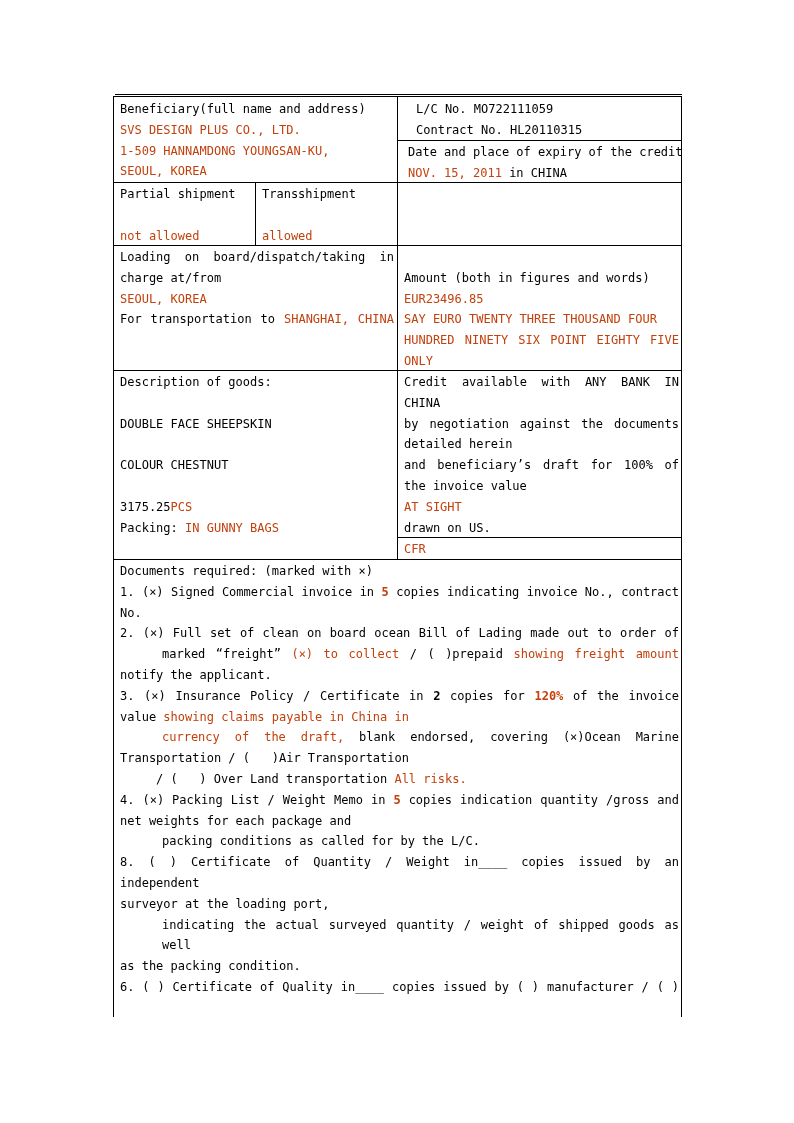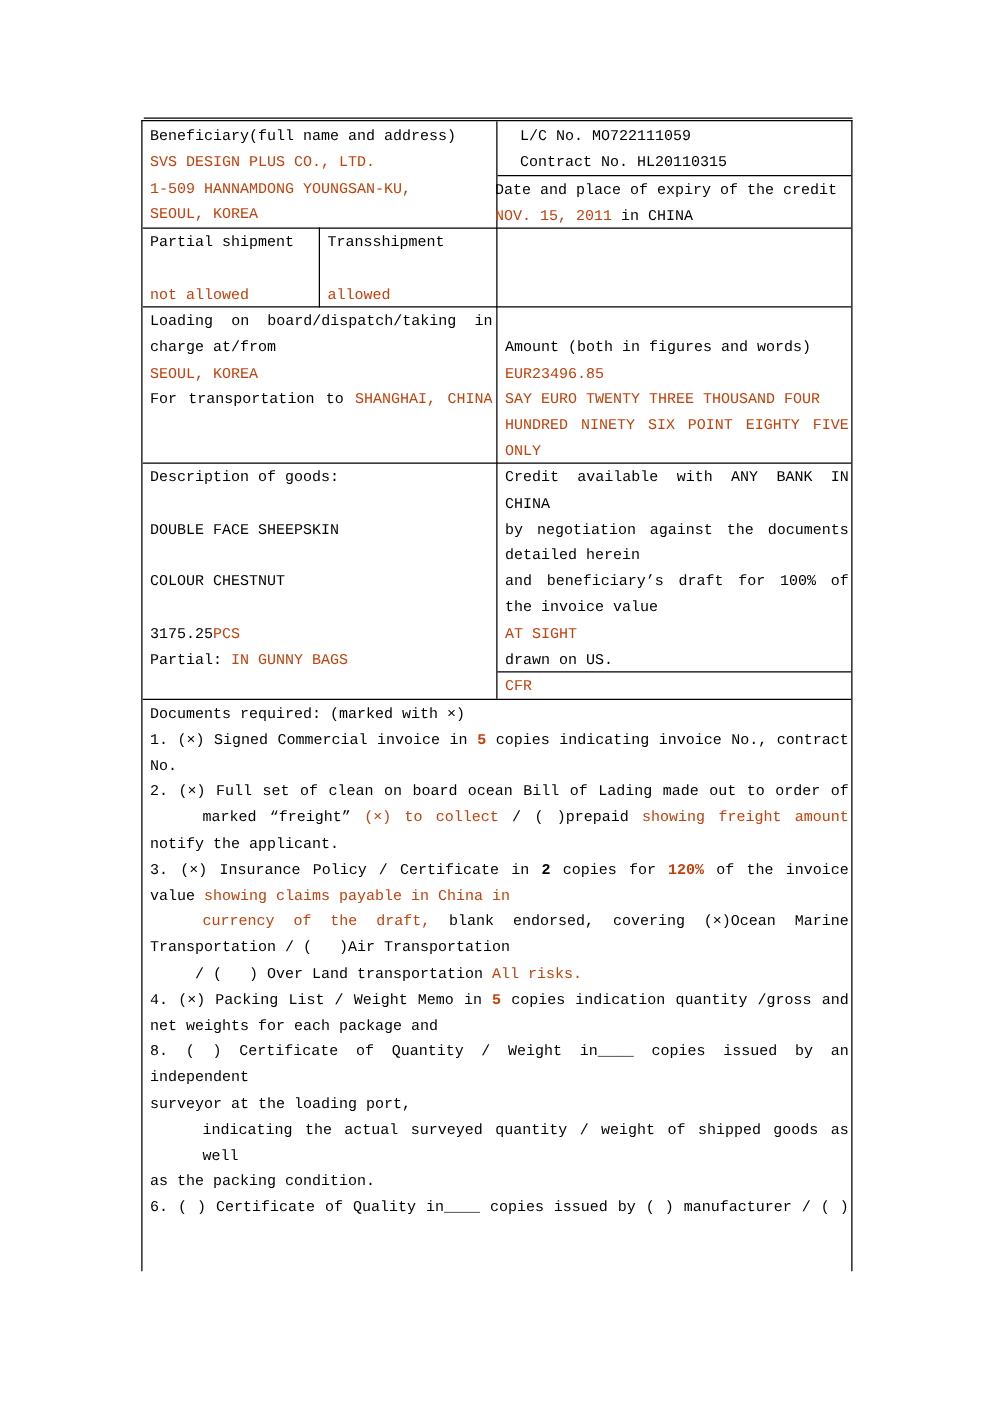--- a/index.html
+++ b/index.html
@@ -1,21 +1,21 @@
 <!DOCTYPE html>
 <html><head>
 <meta charset="utf-8">
 <style>
   html, body { margin: 0; padding: 0; background: #ffffff; }
   body { width: 794px; height: 1123px; position: relative; overflow: hidden;
          font-family: "DejaVu Sans Mono", "Liberation Mono", monospace; font-size: 12px; color: #000; }
   .topline { position: absolute; left: 115px; top: 94px; width: 567px; height: 0; border-top: 1px solid #000; }
   .sheet { position: absolute; left: 113px; top: 96px; width: 569px; height: 921px; overflow: hidden;
            border: 1px solid #000; border-bottom: none; box-sizing: border-box; }
-  .cell { position: absolute; box-sizing: border-box; padding: 2px 4px 0 6px; line-height: 20.8px; font-family: Liberation Mono, monospace; }
+  .cell { position: absolute; box-sizing: border-box; padding: 2px 4px 0 6px; line-height: 20.8px; }
   .ln { display: block; white-space: pre; overflow: hidden; }
   .just { text-align: justify; text-align-last: justify; white-space: normal; }
   .blue { color: #c2410c; }
   .bold { font-weight: bold; }
   .hl { position: absolute; height: 0; border-top: 1px solid #000; }
   .vl { position: absolute; width: 0; border-left: 1px solid #000; }
   .ind { padding-left: 42px; }
   .ind2 { padding-left: 36px; }
 </style>
 </head>
@@ -40,21 +40,21 @@
     <span class="ln blue">SVS DESIGN PLUS CO., LTD.</span>
     <span class="ln blue">1-509 HANNAMDONG YOUNGSAN-KU,</span>
     <span class="ln blue">SEOUL, KOREA</span>
   </div>
 
   <div class="cell" style="left:284px; top:0; width:285px;margin-left:12px;">
     <span class="ln">L/C No. MO722111059</span>
     <span class="ln">Contract No. HL20110315</span>
   </div>
 
-  <div class="cell" style="left:276px; top:43px; width:285px;">
+  <div class="cell" style="left:288px; top:43px; width:285px;">
     <span class="ln">Date and place of expiry of the credit</span>
     <span class="ln"><span class="blue">NOV. 15, 2011</span><span> in CHINA</span></span>
   </div>
 
   <div class="cell" style="left:0; top:85px; width:142px;">
     <span class="ln">Partial shipment</span>
     <span class="ln">&nbsp;</span>
     <span class="ln blue">not allowed</span>
   </div>
 
@@ -82,21 +82,21 @@
   </div>
 
   <div class="cell" style="left:0; top:273px; width:284px;">
     <span class="ln">Description of goods:</span>
     <span class="ln">&nbsp;</span>
     <span class="ln">DOUBLE FACE SHEEPSKIN</span>
     <span class="ln">&nbsp;</span>
     <span class="ln">COLOUR CHESTNUT</span>
     <span class="ln">&nbsp;</span>
     <span class="ln"><span>3175.25</span><span class="blue">PCS</span></span>
-    <span class="ln"><span>Partial: </span><span class="blue">IN GUNNY BAGS</span></span>
+    <span class="ln"><span>Packing: </span><span class="blue">IN GUNNY BAGS</span></span>
   </div>
 
   <div class="cell" style="left:284px; top:273px; width:285px;">
     <span class="ln just">Credit available with ANY BANK IN</span>
     <span class="ln">CHINA</span>
     <span class="ln just">by negotiation against the documents</span>
     <span class="ln">detailed herein</span>
     <span class="ln just">and beneficiary’s draft for 100% of</span>
     <span class="ln">the invoice value</span>
     <span class="ln blue">AT SIGHT</span>
@@ -117,20 +117,21 @@
     <span class="ln">notify the applicant.</span>
 
     <span class="ln just"><span>3. (×) Insurance Policy / Certificate in </span><span class="bold">2</span><span> copies for </span><span class="blue bold">120%</span><span> of the invoice</span></span>
     <span class="ln"><span>value </span><span class="blue">showing claims payable in China in</span></span>
     <span class="ln just ind"><span class="blue">currency of the draft,</span><span> blank endorsed, covering (×)Ocean Marine</span></span>
     <span class="ln">Transportation / (   )Air Transportation</span>
     <span class="ln ind2"><span>/ (   ) Over Land transportation </span><span class="blue">All risks.</span></span>
 
     <span class="ln just"><span>4. (×) Packing List / Weight Memo in </span><span class="blue bold">5</span><span> copies indication quantity /gross and</span></span>
     <span class="ln">net weights for each package and</span>
+    <span class="ln ind">packing conditions as called for by the L/C.</span>
 
     <span class="ln just">8. ( ) Certificate of Quantity / Weight in____ copies issued by an independent</span>
     <span class="ln">surveyor at the loading port,</span>
     <span class="ln just ind">indicating the actual surveyed quantity / weight of shipped goods as well</span>
     <span class="ln">as the packing condition.</span>
 
     <span class="ln just">6. ( ) Certificate of Quality in____ copies issued by ( ) manufacturer / ( )</span>
 
   </div>
 </div>

